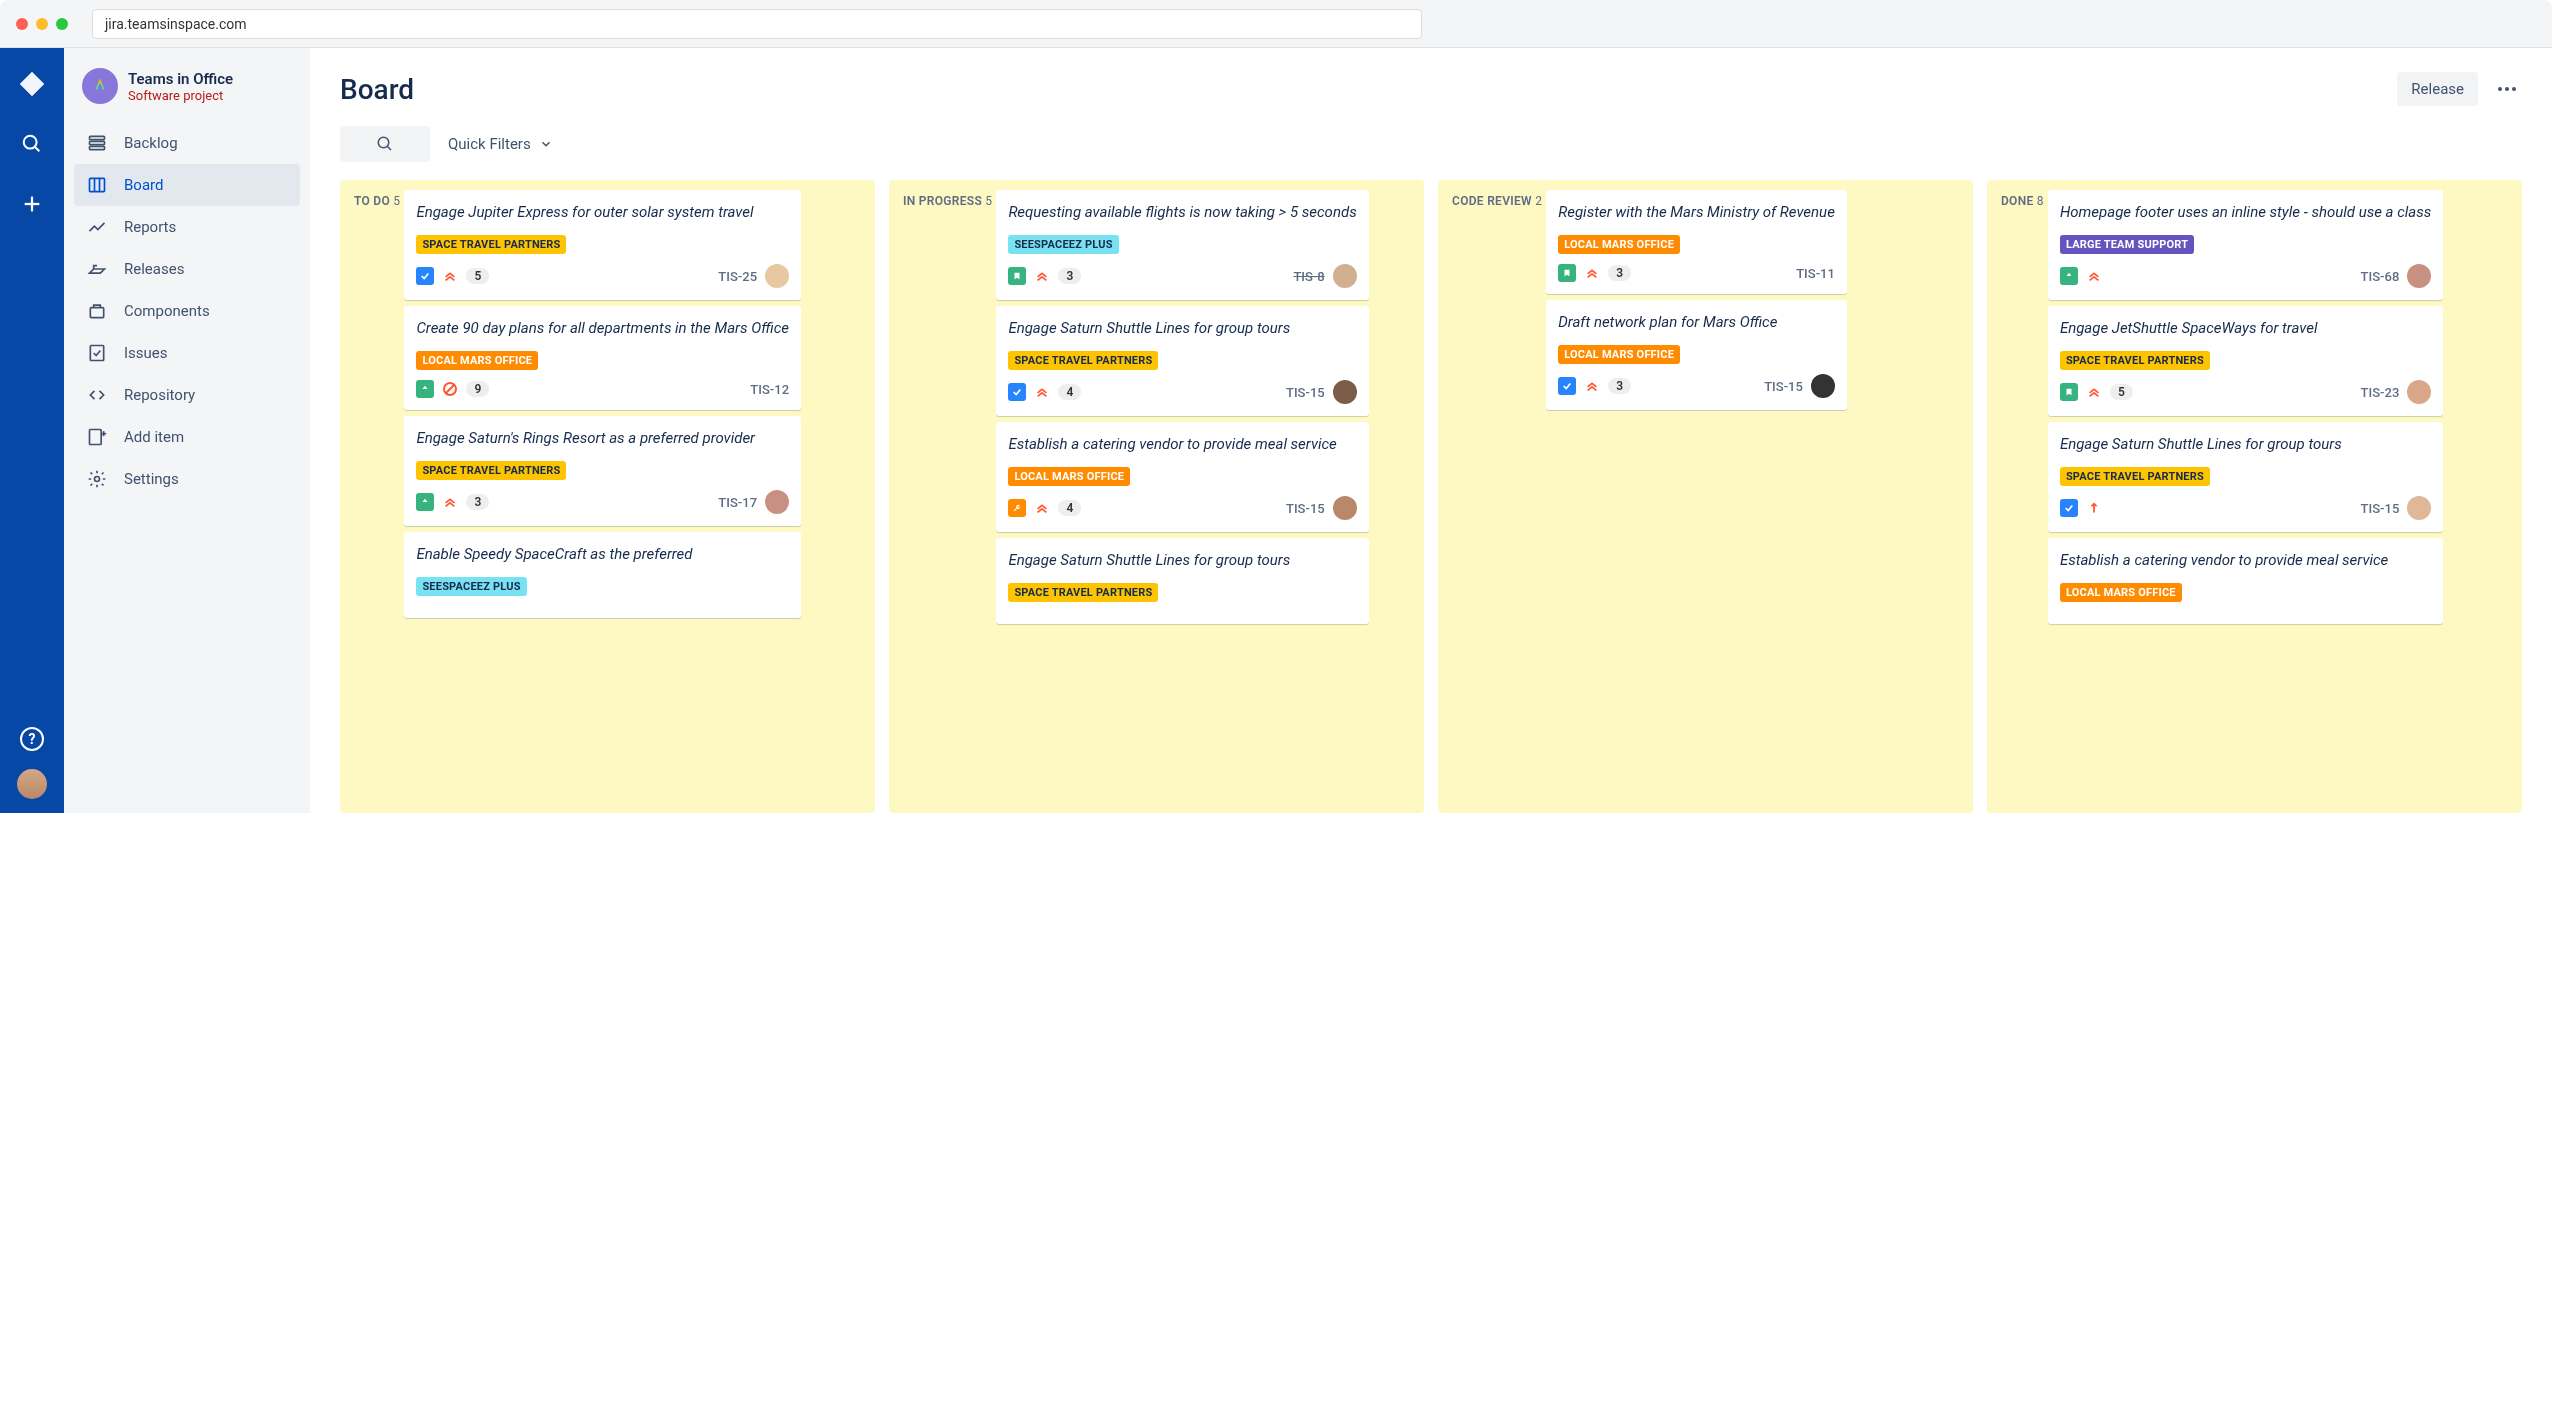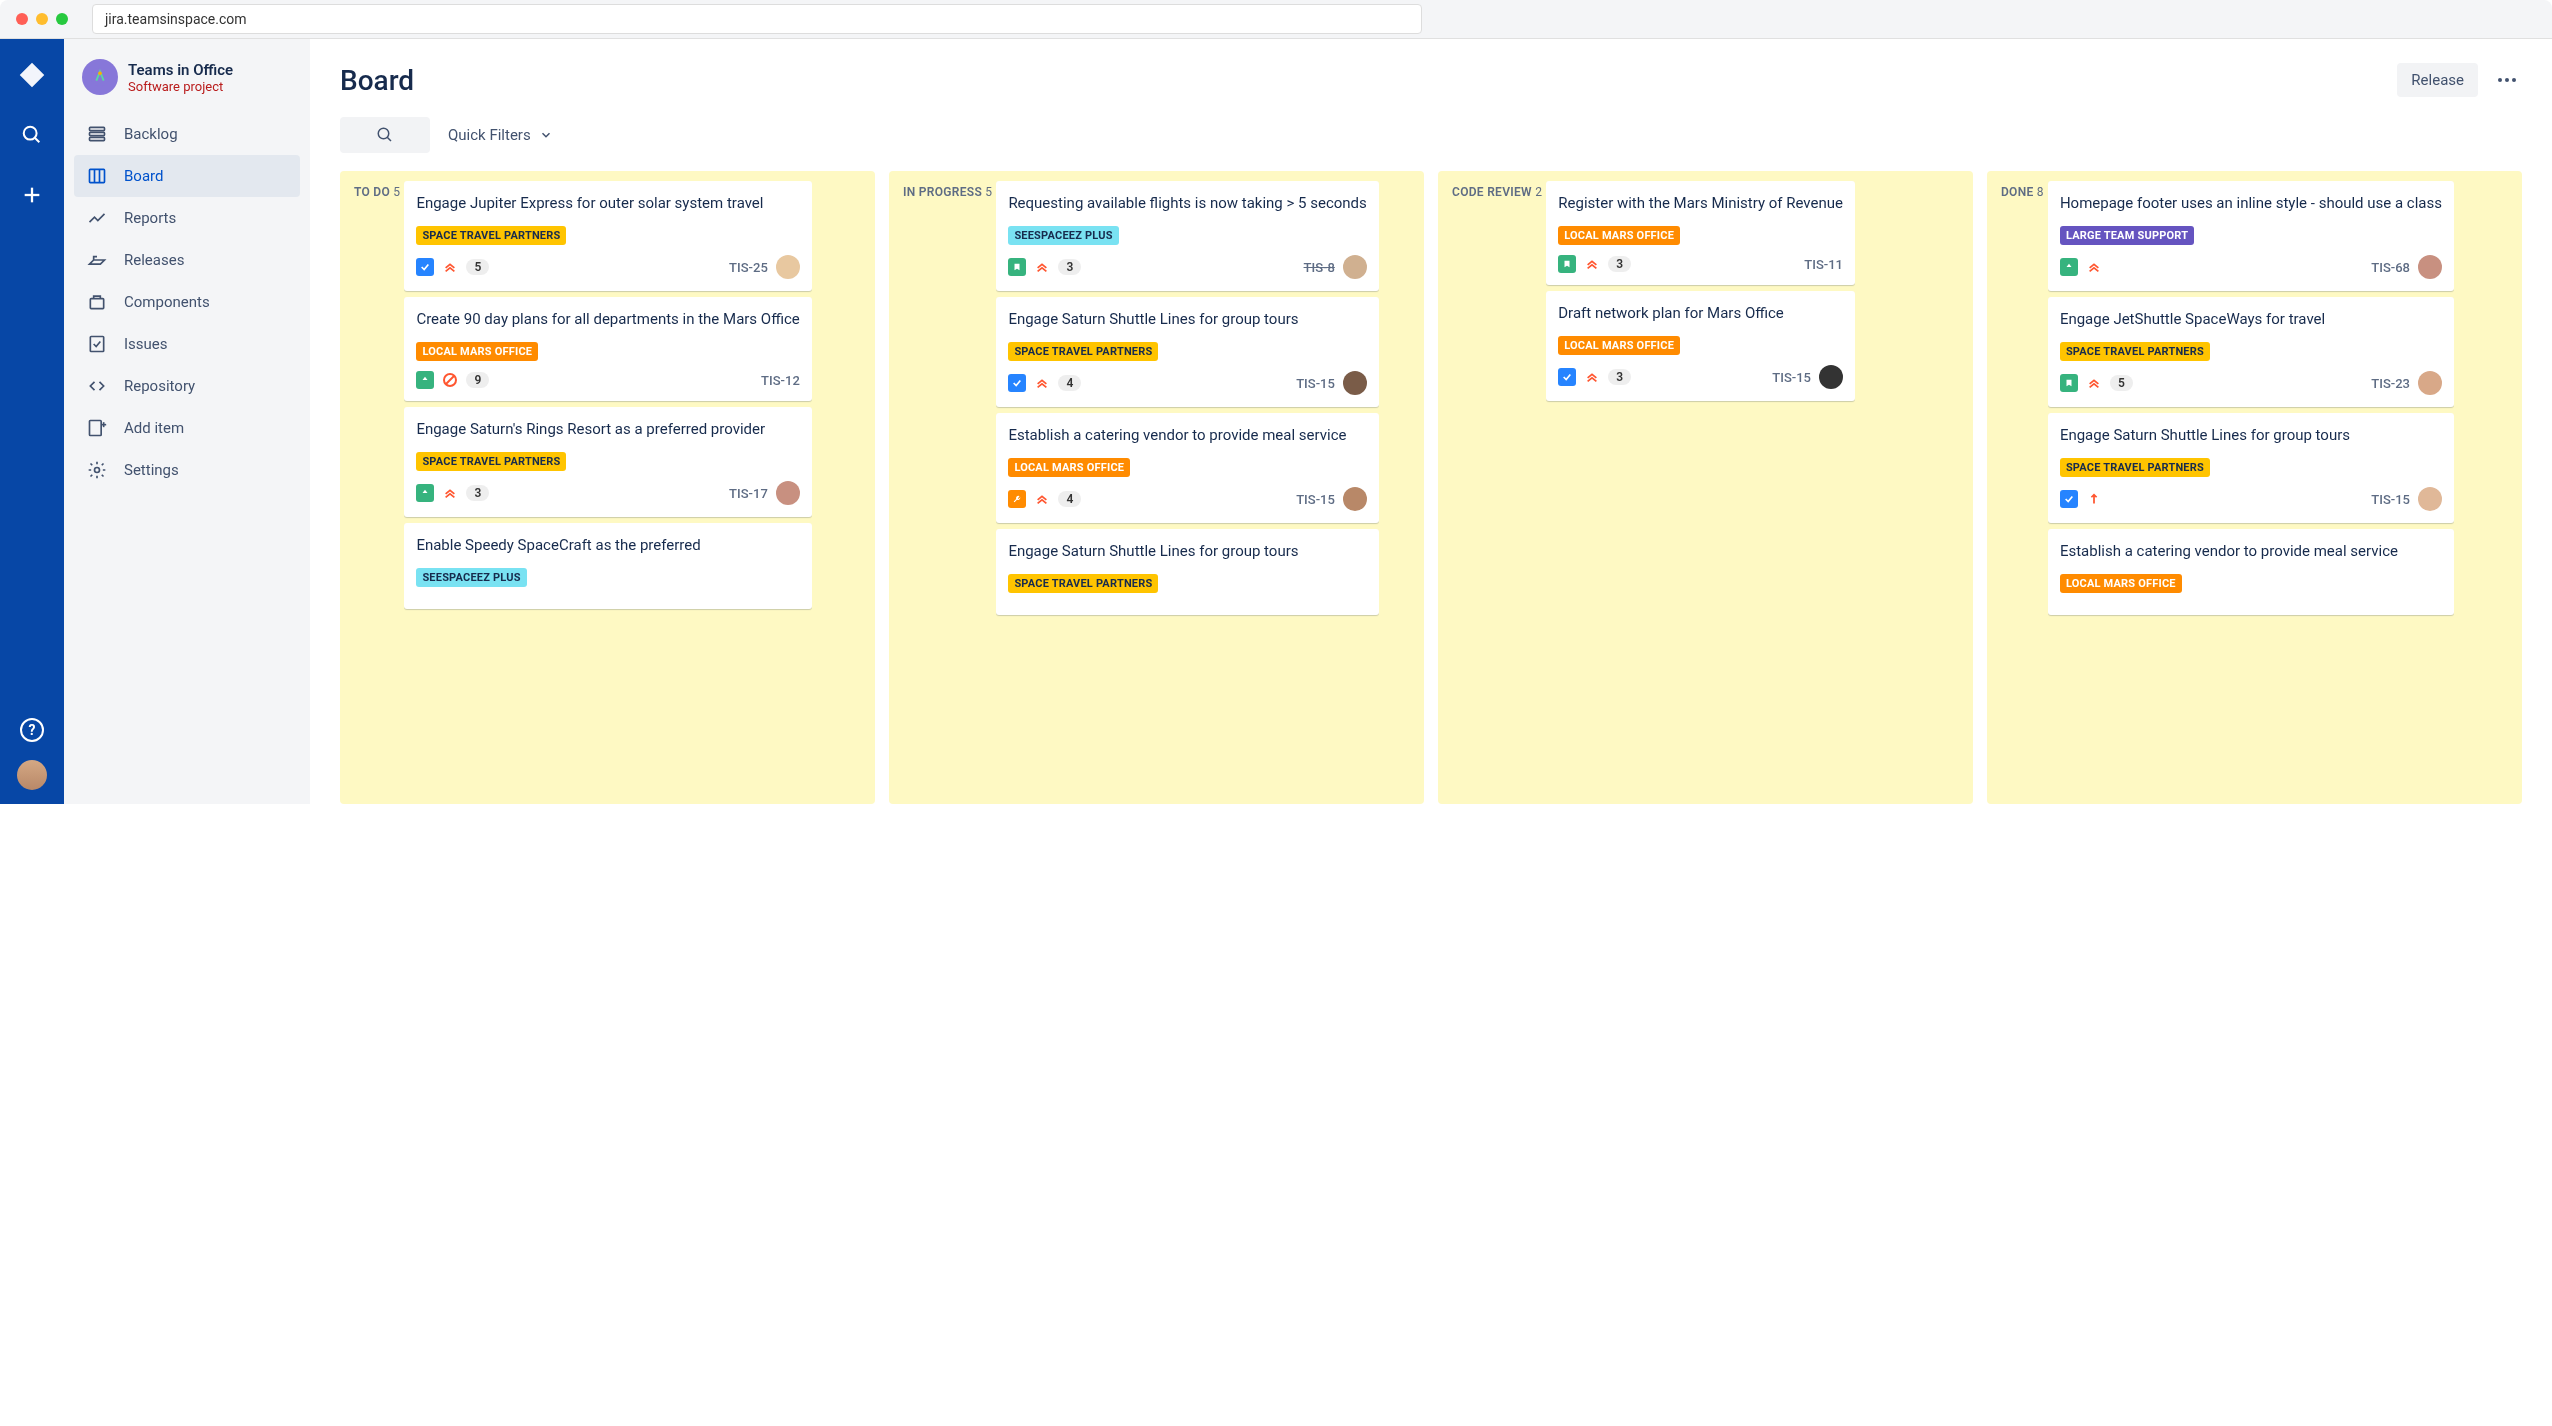--- a/index.html
+++ b/index.html
@@ -1,17 +1,17 @@
 <!DOCTYPE html>
 <html><head>
 <meta charset="utf-8">
 <style>
 * { margin:0; padding:0; box-sizing:border-box; font-family:-apple-system,BlinkMacSystemFont,"Segoe UI",Roboto,sans-serif; }
 body { background:#fff; overflow:hidden; }
-.browser-chrome { height:39px; background:#f4f5f7; border-bottom:1px solid #e0e0e0; border-radius:8px 8px 0 0; display:flex; align-items:center; padding:0 16px; gap:8px; }
+.browser-chrome { height:48px; background:#f4f5f7; border-bottom:1px solid #e0e0e0; border-radius:8px 8px 0 0; display:flex; align-items:center; padding:0 16px; gap:8px; }
 .dot { width:12px; height:12px; border-radius:50%; }
 .dot.red{background:#ff5f56}.dot.yellow{background:#ffbd2e}.dot.green{background:#27c93f}
 .url-bar { margin-left:16px; flex:1; background:#fff; border:1px solid #ddd; border-radius:4px; height:30px; display:flex; align-items:center; padding:0 12px; color:#333; font-size:14px; max-width:1330px;}
 .app { display:flex; height:calc(813px - 48px); }
 .global-nav { width:64px; background:#0747a6; display:flex; flex-direction:column; align-items:center; padding-top:20px; gap:28px; position:relative;}
 .global-nav .icon { color:#fff; cursor:pointer; display:flex; align-items:center; justify-content:center; width:32px; height:32px;}
 .global-nav .bottom { position:absolute; bottom:14px; display:flex; flex-direction:column; align-items:center; gap:18px;}
 .help-icon{width:24px;height:24px;border:2px solid #fff;border-radius:50%;display:flex;align-items:center;justify-content:center;font-size:14px;font-weight:bold;color:#fff;}
 .user-avatar{width:30px;height:30px;border-radius:50%;background:#deb887;}
 .project-sidebar { width:246px; background:#f4f5f7; padding:20px 10px; }
@@ -32,21 +32,21 @@
 .more-btn span{width:4px;height:4px;background:#42526e;border-radius:50%;}
 .toolbar{display:flex;align-items:center;gap:18px;margin-bottom:18px;}
 .search-box{width:90px;height:36px;background:#f2f3f5;border-radius:4px;display:flex;align-items:center;justify-content:center;}
 .quick-filters{display:flex;align-items:center;gap:8px;color:#42526e;font-size:15px;cursor:pointer;}
 .columns{display:flex;gap:14px;flex:1;overflow:hidden;}
 .column{flex:1;min-width:0;background:#fef9c3;border-radius:4px;padding:10px;display:flex;overflow:hidden;}
 .col-header{font-size:12px;font-weight:600;color:#5e6c84;letter-spacing:0.3px;margin:4px 4px 10px 4px;}
 .col-header .count{font-weight:400;}
 .cards{display:flex;flex-direction:column;gap:6px;overflow-y:auto;}
 .card{background:#fff;border-radius:3px;padding:12px;box-shadow:0 1px 1px rgba(9,30,66,0.2);cursor:pointer;}
-.card-title{font-size:15px;color:#172b4d;line-height:1.4;margin-bottom:10px;}
+.card-title{font-size:15px;color:#172b4d;line-height:1.4;margin-bottom:10px;font-style:italic;}
 .tag{display:inline-block;font-size:11px;font-weight:700;padding:3px 6px;border-radius:3px;margin-bottom:10px;letter-spacing:0.2px;}
 .card-footer{display:flex;align-items:center;justify-content:space-between;}
 .card-left{display:flex;align-items:center;gap:8px;}
 .type-icon{width:18px;height:18px;border-radius:3px;display:flex;align-items:center;justify-content:center;}
 .priority-icon{width:16px;height:16px;display:flex;align-items:center;justify-content:center;}
 .points{background:#eee;border-radius:10px;padding:1px 8px;font-size:12px;color:#333;font-weight:600;}
 .card-right{display:flex;align-items:center;gap:8px;}
 .issue-key{font-size:13px;color:#5e6c84;font-weight:500;}
 .issue-key.strike{text-decoration:line-through;}
 .assignee{width:24px;height:24px;border-radius:50%;background:#ccc;}

